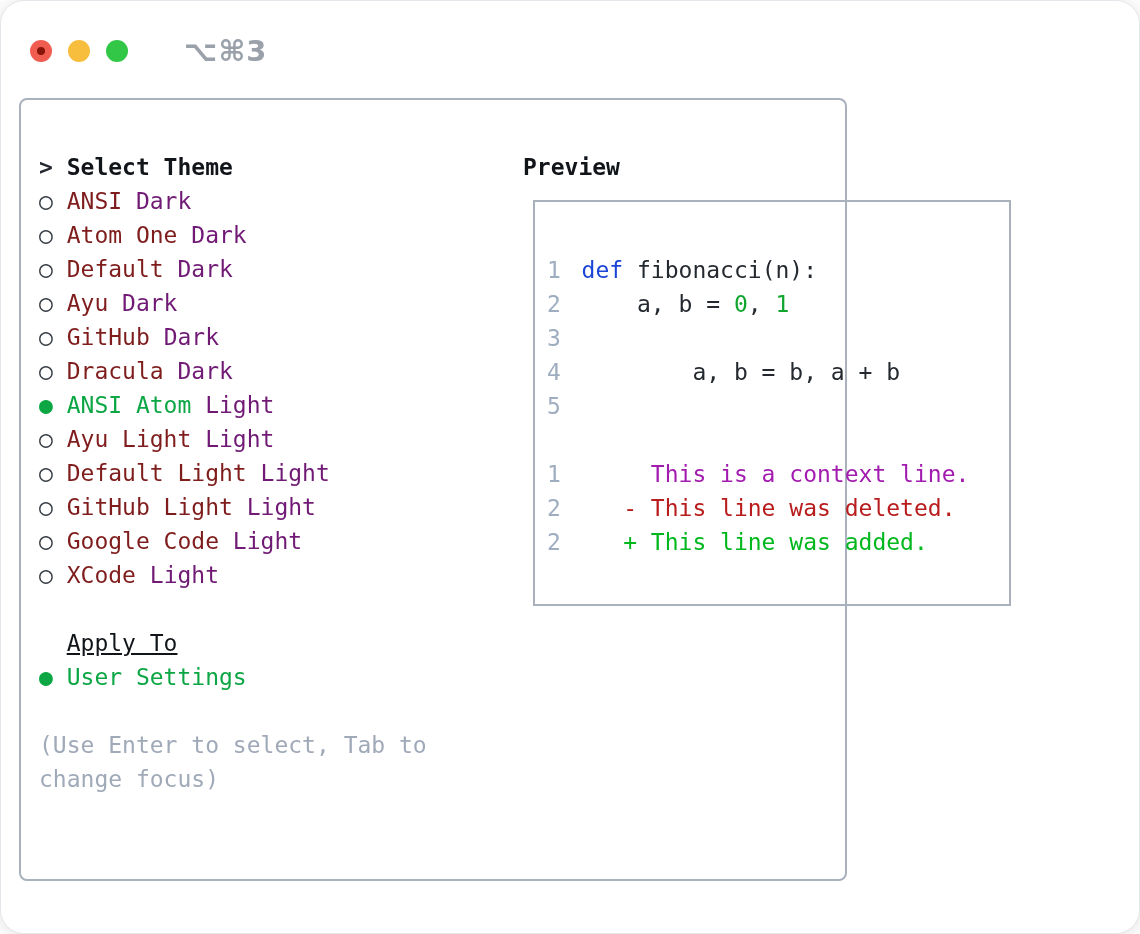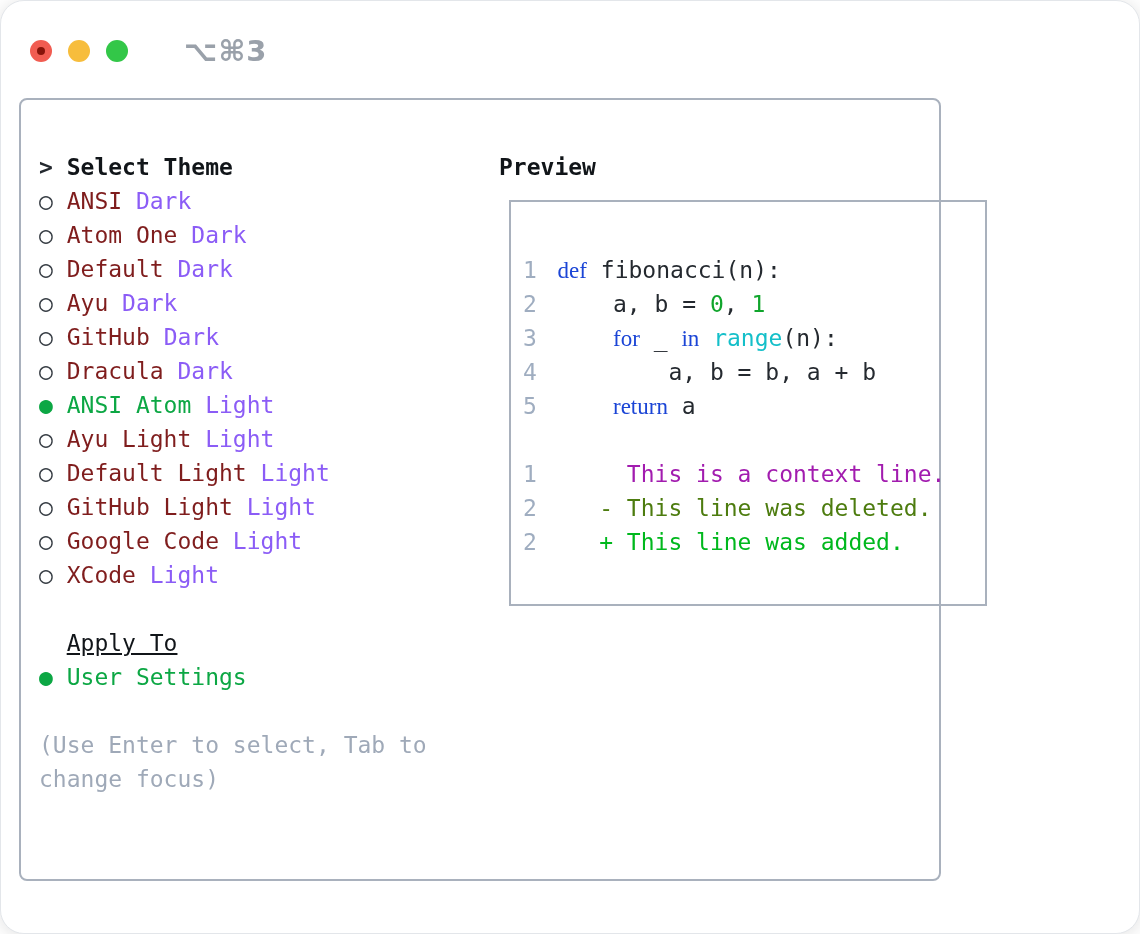--- a/index.html
+++ b/index.html
@@ -19,56 +19,56 @@
   .titlebar { display:flex; align-items:center; padding:26px 0 0 29px; height:74px; }
   .dot { width:22px; height:22px; border-radius:50%; margin-right:16px; position:relative; display:inline-block; }
   .dot.red { background:#f15c51; }
   .dot.red .inner { position:absolute; left:7px; top:7px; width:8px; height:8px; border-radius:50%; background:#871309; }
   .dot.yellow { background:#f7bd3c; }
   .dot.green { background:#33c748; }
   .wtitle { margin-left:40px; font-family:"DejaVu Sans", sans-serif; font-size:29px; font-weight:600; color:#9aa1aa; letter-spacing:1px; }
 
   
   .panel {
-    position:absolute; left:18px; top:97px; width:922px; height:783px;
+    position:absolute; left:18px; top:97px; width:828px; height:783px;
     border:2px solid #a9b1bd; border-radius:8px;
     padding:50px 18px; display:flex;
     font-size:23px; line-height:34px; color:#24292f;
   }
   .leftcol { width:460px; flex:none; }
-  .rightcol { flex:1; }
+  .rightcol { flex:1;margin-left:24px; }
 
   .row { height:34px; white-space:pre; }
   .row.spacer { height:34px; }
   .heading { font-weight:bold; color:#111519; }
   .prompt { font-weight:bold; display:inline-block; width:2ch; white-space:pre; }
   .marker { display:inline-block; width:2ch; white-space:pre; color:#3a4047; }
   .label { color:#7f1d1d; }
-  .badge { color:#8b5cf6; margin-left:1ch; }
+  .badge { color:#701a75; margin-left:1ch; }
   .item.selected .marker, .item.selected .label { color:#0ca744; }
   .apply-heading { padding-left:2ch; color:#111519;text-decoration:underline; }
   .help { color:#9fa9b8; height:34px; white-space:pre; }
 
   
   .preview-box {
     width:478px; height:406px;
     margin:16px 0 0 10px;
     border:2px solid #a9b1bd;
     padding:51px 12px 0 12px;
     overflow:hidden;
   }
   .cline { height:34px; display:flex; white-space:pre; }
   .ln { display:inline-block; width:2.5ch; flex:none; color:#9fadc0; white-space:pre; }
   .code { white-space:pre; }
   .fg { color:#24292f; }
-  .kw { color:#1b45d6;font-family:Liberation Serif, serif; }
+  .kw { color:#1b45d6; }
   .builtin { color:#14bfc9; }
   .lit { color:#10a52c; }
   .ctx { color:#a21caf; }
-  .del { color:#4d7c0f; }
+  .del { color:#b91c1c; }
   .add { color:#00b81d; }
 </style>
 </head>
 <body>
 
 <div class="window">
 
   <div class="titlebar">
     <span class="dot red">
         <span class="inner"></span>
@@ -114,29 +114,29 @@
 
         <div class="cline">
           <span class="ln">1</span><span class="code"><span class="kw">def</span><span class="fg"> fibonacci(n):</span></span>
         </div>
 
         <div class="cline">
           <span class="ln">2</span><span class="code"><span class="fg">    a, b = </span><span class="lit">0</span><span class="fg">, </span><span class="lit">1</span></span>
         </div>
 
         <div class="cline">
-          <span class="ln">3</span><span class="code"><span class="fg">    </span><span class="kw">for</span><span class="fg"> _ </span><span class="kw">in</span><span class="fg"> </span><span class="builtin">range</span><span class="fg">(n):</span></span>
+          <span class="ln">3</span>
         </div>
 
         <div class="cline">
           <span class="ln">4</span><span class="code"><span class="fg">        a, b = b, a + b</span></span>
         </div>
 
         <div class="cline">
-          <span class="ln">5</span><span class="code"><span class="fg">    </span><span class="kw">return</span><span class="fg"> a</span></span>
+          <span class="ln">5</span>
         </div>
 
         <div class="cline"></div>
 
         <div class="cline">
           <span class="ln">1</span><span class="code"><span class="ctx">     This is a context line.</span></span>
         </div>
 
         <div class="cline">
           <span class="ln">2</span><span class="code"><span class="del">   - This line was deleted.</span></span>

